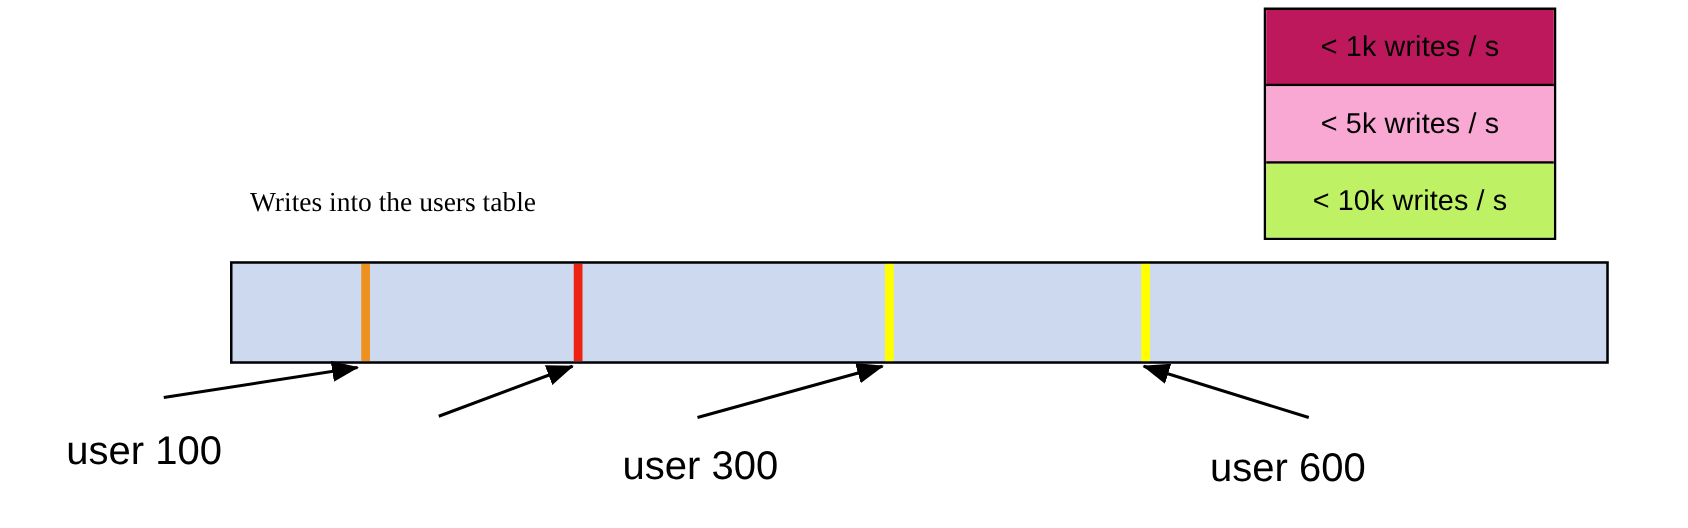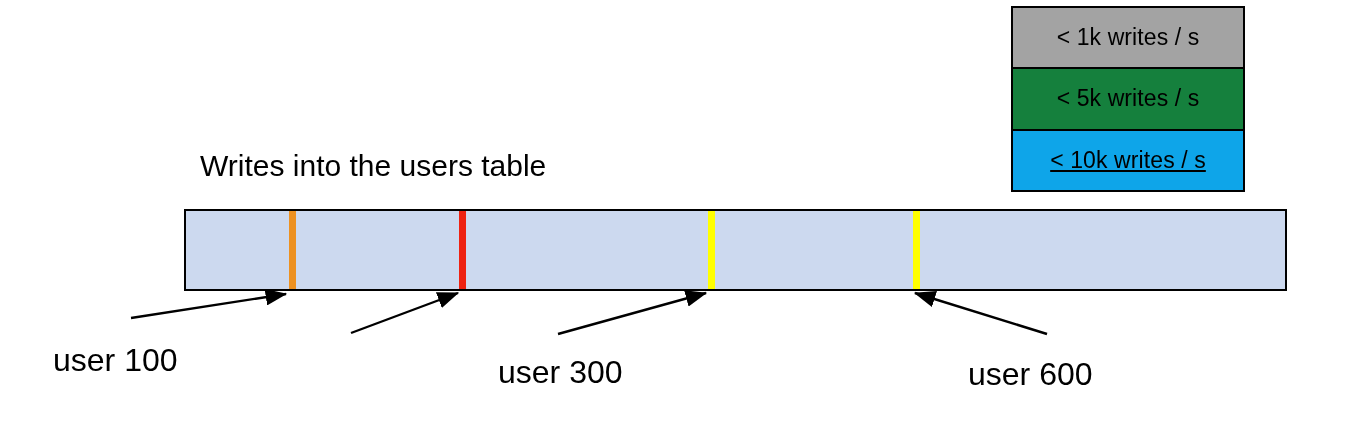--- a/index.html
+++ b/index.html
@@ -45,23 +45,24 @@
     letter-spacing: 0.1px;
     white-space: nowrap;
   }
   .legend-row:last-child {
     border-bottom: none;
   }
   .chart-title {
     position: absolute;
     left: 200px;
     top: 151px;
-    font-size: 30px;
+    font-size: 22px;
     line-height: 1;
     white-space: nowrap;
+    font-family: Liberation Serif, serif;
   }
   .bar {
     position: absolute;
     left: 184px;
     top: 209px;
     width: 1103px;
     height: 82px;
     border: 2px solid #000000;
     box-sizing: border-box;
     overflow: hidden;
@@ -87,27 +88,27 @@
     overflow: visible;
     pointer-events: none;
   }
 </style>
 </head>
 <body style="background: rgb(255, 255, 255);">
 
 <div id="canvas">
 
   <div class="legend">
-    <div class="legend-row" style="background: #a3a3a3; text-align: center;">
+    <div class="legend-row" style="background: #be185d; text-align: center;">
       <span>&lt; 1k writes / s</span>
     </div>
-    <div class="legend-row" style="background: #15803d;">
+    <div class="legend-row" style="background: #f9a8d4;">
       <span>&lt; 5k writes / s</span>
     </div>
-    <div class="legend-row" style="background: #0ea5e9; text-decoration: underline;">
+    <div class="legend-row" style="background: #bef264;">
       <span>&lt; 10k writes / s</span>
     </div>
   </div>
 
   <div class="chart-title">Writes into the users table</div>
 
   <div class="bar" style="background: rgb(204, 217, 239); border-color: rgb(0, 0, 0);">
     <div class="stripe" style="background: rgb(237, 145, 33); left: 103px;"></div>
     <div class="stripe" style="background: rgb(238, 34, 17); left: 273px;"></div>
     <div class="stripe" style="background: rgb(255, 255, 0); left: 522px;"></div>

